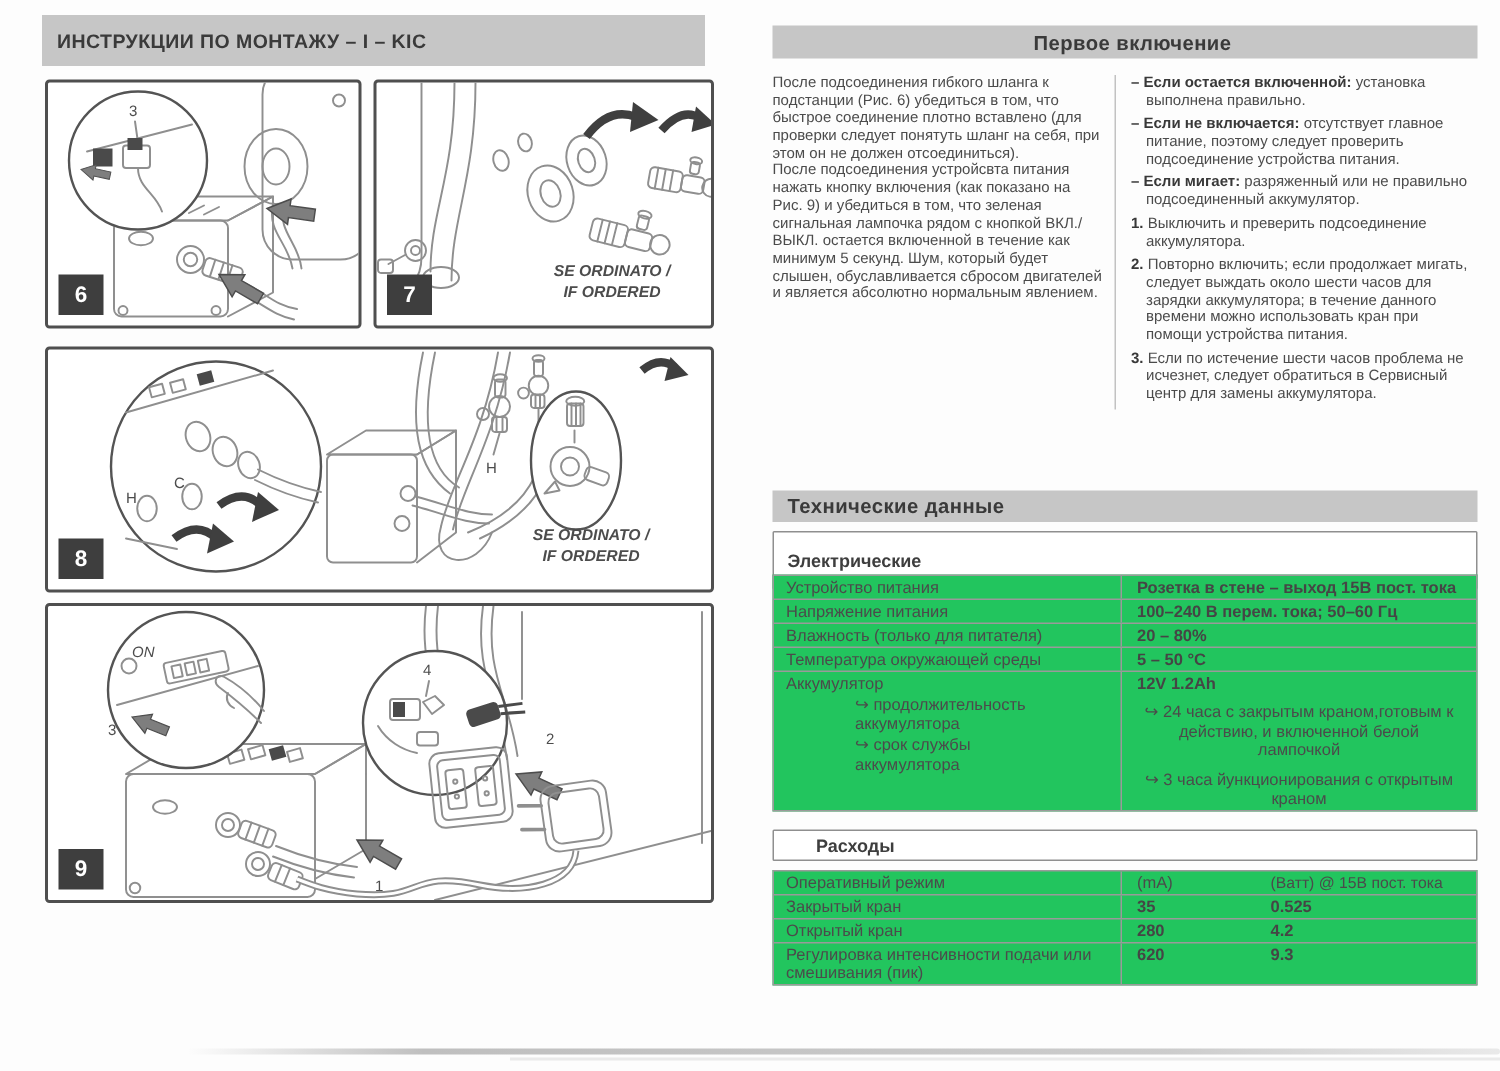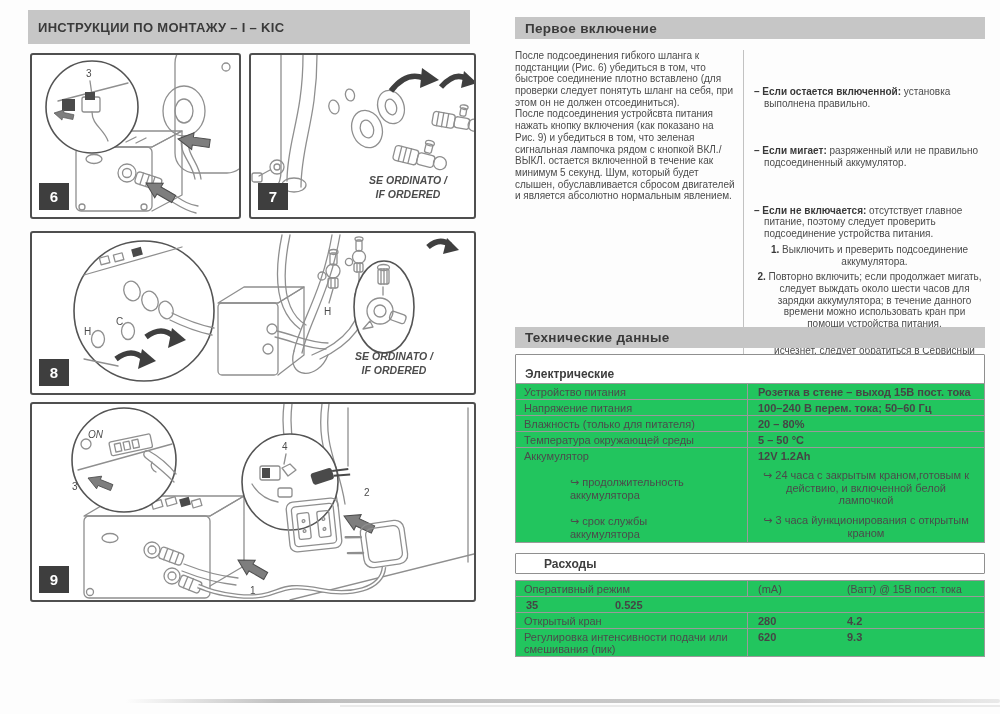--- a/index.html
+++ b/index.html
@@ -3,21 +3,21 @@
 <meta charset="utf-8">
 <style>
   * { margin:0; padding:0; box-sizing:border-box; }
   body { font-family:"Liberation Sans","DejaVu Sans",sans-serif; background:#ffffff; }
   #page { position:relative; width:1000px; height:714px; background:#fdfdfd; overflow:hidden; color:#4b4b4b; }
 
   
   .graybar { position:absolute; background:#c6c6c6; color:#3a3a3a; font-weight:bold;
              font-size:13px; letter-spacing:.3px; padding-left:10px; display:flex; align-items:center; }
   #title-bar  { left:28px;  top:10px; width:442px; height:34px; }
-  #bar-first  { left:515px; top:17px; width:470px; height:22px; font-size:13.5px; }
+  #bar-first  { left:515px; top:17px; width:470px; height:22px; font-size:13.5px;justify-content:center; }
   #bar-tech   { left:515px; top:327px; width:470px; height:21px; font-size:13.5px; }
 
   
   .fig { position:absolute; border:2px solid #4f4f4f; border-radius:3px; background:#fff; }
   #fig6 { left:30px;  top:53px;  width:211px; height:166px; }
   #fig7 { left:249px; top:53px;  width:227px; height:166px; }
   #fig8 { left:30px;  top:231px; width:446px; height:164px; }
   #fig9 { left:30px;  top:402px; width:446px; height:200px; }
   .fig svg { display:block; width:100%; height:100%; }
   .badge { position:absolute; left:7px; bottom:7px; width:30px; height:27px; background:#3e3e3e;
@@ -30,43 +30,43 @@
   .blkhead  { fill:#3f3f3f; stroke:none; }
   .figlbl { font-family:"Liberation Sans",sans-serif; font-size:10px; fill:#4c4c4c; }
   .figcap { font-family:"Liberation Sans",sans-serif; font-size:10.5px; font-style:italic; font-weight:bold; fill:#4c4c4c; }
 
   
   #first-cols { position:absolute; left:515px; top:50px; width:470px; display:flex; font-size:10px; line-height:1.17; }
   #first-col1 { width:228px; padding-right:8px; }
   #first-col2 { width:242px; border-left:1px solid #c2c2c2; padding-left:10px; }
   #first-col1 p { margin:0; }
   .item { margin:0 0 4px 0; }
-  .item.dash { padding-left:10px; text-indent:-10px;margin-top:36px; }
-  .item.num  { padding-left:10px; text-indent:-10px;text-align:center; }
+  .item.dash { padding-left:10px; text-indent:-10px; }
+  .item.num  { padding-left:10px; text-indent:-10px; }
   .item b { color:#383838; }
 
   
   .boxhead { position:absolute; border:1px solid #8f8f8f; background:#fff; color:#3e3e3e;
              font-weight:bold; font-size:12px; padding-left:9px; display:flex; align-items:center; border-radius:1px; }
   #box-elec { left:515px; top:354px; width:470px; height:39px; }
   #box-cons { left:515px; top:553px; width:470px; height:21px;padding-left:28px; }
 
   
   .dtable { position:absolute; left:515px; width:470px; border:1px solid #9a9a9a; background:#22c55e; font-size:11px; }
   #table-elec { top:383px; }
   #table-cons { top:580px; }
   .trow { display:flex; border-bottom:1px solid #9a9a9a; }
   .trow:last-child { border-bottom:none; }
   .c1 { width:232px; padding:2px 8px 1px 8px; border-right:1px solid #9a9a9a; }
   .c2 { flex:1; padding:2px 10px 1px 10px; font-weight:bold; color:#454545; }
   #table-cons .c2 { width:95px; flex:none; border-right:none; }
   #table-cons .c3 { flex:1; padding:2px 4px 1px 4px; font-weight:bold; color:#454545; }
   #table-cons .hdr .c2, #table-cons .hdr .c3 { font-weight:normal; color:#4b4b4b; }
   #table-cons .hdr .c3 { font-size:10.5px; }
-  .sub { padding-left:46px; line-height:1.15; margin-top:14px; width:185px; }
+  .sub { padding-left:46px; line-height:1.15; margin-top:2px; width:185px; }
   .note { font-weight:normal; color:#4b4b4b; line-height:1.15; margin-top:7px;text-align:center; }
   .batval { font-weight:bold; color:#454545; }
 
   
   #page-shadow1 { position:absolute; left:125px; top:699px; width:875px; height:4px;
     background:linear-gradient(to right, rgba(90,90,90,0), rgba(90,90,90,.38) 18%, rgba(90,90,90,.30) 75%, rgba(90,90,90,.12)); border-radius:2px; }
   #page-shadow2 { position:absolute; left:340px; top:705px; width:660px; height:2px; background:rgba(120,120,120,.14); }
 </style>
 </head>
 <body>
@@ -349,22 +349,22 @@
     <span>Первое включение</span>
   </div>
 
   <div id="first-cols">
     <div id="first-col1">
       <p>После подсоединения гибкого шланга к подстанции (Рис. 6) убедиться в том, что быстрое соединение плотно вставлено (для проверки следует понятуть шланг на себя, при этом он не должен отсоединиться).</p>
       <p>После подсоединения устройсвта питания нажать кнопку включения (как показано на Рис. 9) и убедиться в том, что зеленая сигнальная лампочка рядом с кнопкой ВКЛ./ВЫКЛ. остается включенной в течение как минимум 5 секунд. Шум, который будет слышен, обуславливается сбросом двигателей и является абсолютно нормальным явлением.</p>
     </div>
     <div id="first-col2">
       <p class="item dash"><b>– Если остается включенной:</b> <span>установка выполнена правильно.</span></p>
+      <p class="item dash"><b>– Если не включается:</b> <span>отсутствует главное питание, поэтому следует проверить подсоединение устройства питания.</span></p>
       <p class="item dash"><b>– Если мигает:</b> <span>разряженный или не правильно подсоединенный аккумулятор.</span></p>
-      <p class="item dash"><b>– Если не включается:</b> <span>отсутствует главное питание, поэтому следует проверить подсоединение устройства питания.</span></p>
       <p class="item num"><b>1.</b> <span>Выключить и преверить подсоединение аккумулятора.</span></p>
       <p class="item num"><b>2.</b> <span>Повторно включить; если продолжает мигать, следует выждать около шести часов для зарядки аккумулятора; в течение данного времени можно использовать кран при помощи устройства питания.</span></p>
       <p class="item num"><b>3.</b> <span>Если по истечение шести часов проблема не исчезнет, следует обратиться в Сервисный центр для замены аккумулятора.</span></p>
     </div>
   </div>
 
   <div id="bar-tech" class="graybar">
     <span>Технические данные</span>
   </div>
 
@@ -407,20 +407,21 @@
     <span>Расходы</span>
   </div>
 
   <div id="table-cons" class="dtable">
     <div class="trow hdr">
       <div class="c1">Оперативный режим</div>
       <div class="c2">(mA)</div>
       <div class="c3">(Ватт) @ 15В пост. тока</div>
     </div>
     <div class="trow">
+      <div class="c1">Закрытый кран</div>
       <div class="c2">35</div>
       <div class="c3">0.525</div>
     </div>
     <div class="trow">
       <div class="c1">Открытый кран</div>
       <div class="c2">280</div>
       <div class="c3">4.2</div>
     </div>
     <div class="trow">
       <div class="c1">Регулировка интенсивности подачи или смешивания (пик)</div>

